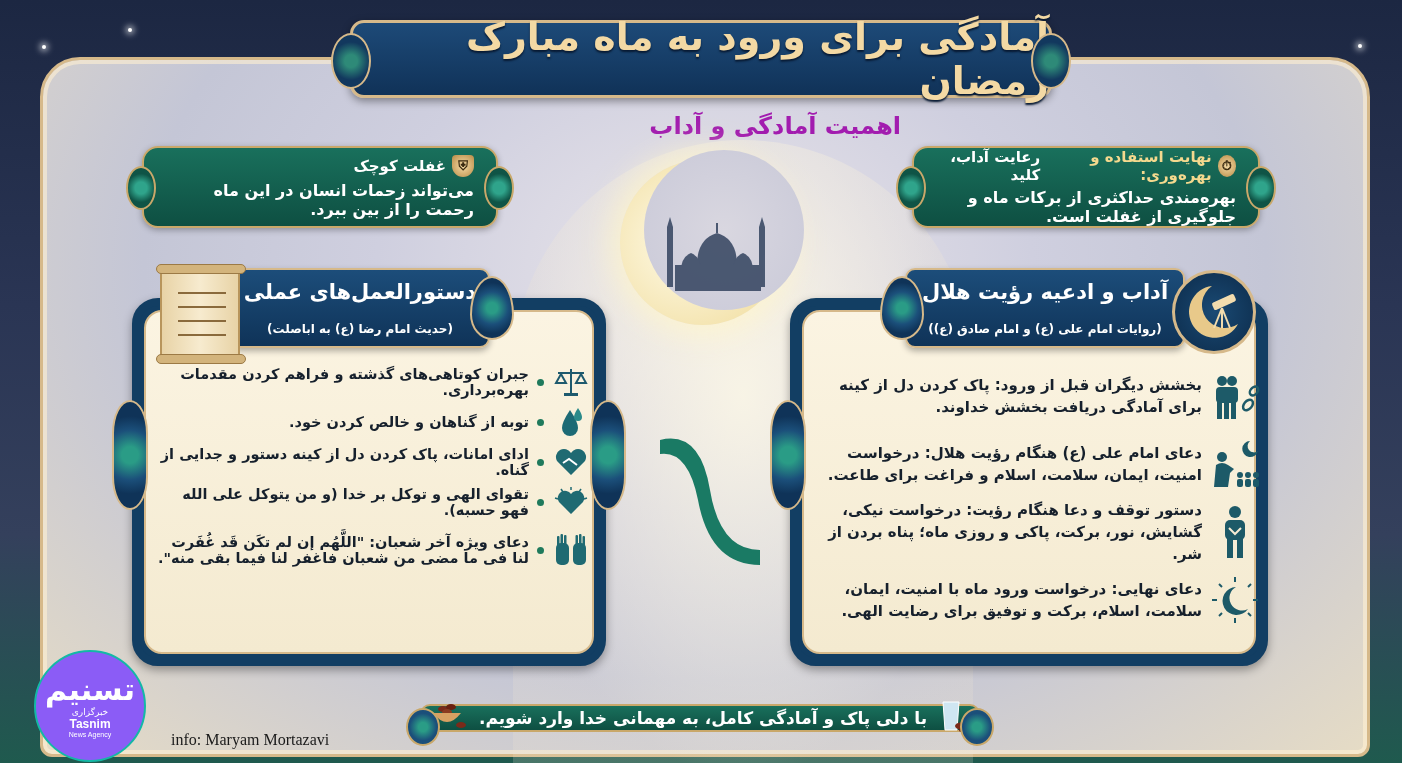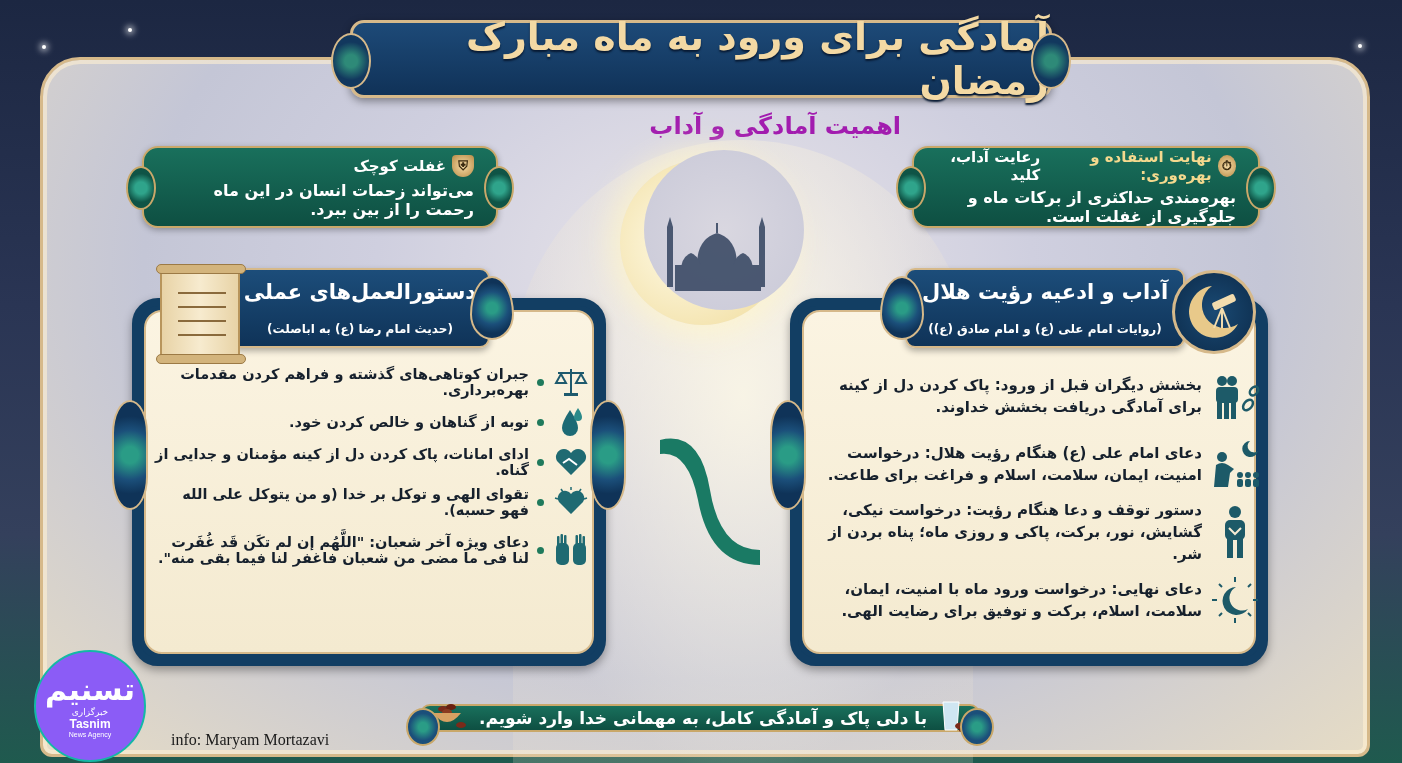--- a/index.html
+++ b/index.html
@@ -295,21 +295,21 @@
     <span>توبه از گناهان و خالص کردن خود.</span>
   </div>
   <div class="item">
     <span class="item-icon">
       <svg width="36" height="30" viewBox="0 0 36 30">
           <path d="M18 28 L4 14 A7 7 0 0 1 18 6 A7 7 0 0 1 32 14 Z" fill="#1f6a72"></path>
           <path d="M10 16 L16 12 L24 18" stroke="#fff" stroke-width="2" fill="none"></path>
         </svg>
     </span>
     <span class="bullet"></span>
-    <span>ادای امانات، پاک کردن دل از کینه مؤمنان و جدایی از گناه.</span>
+    <span>ادای امانات، پاک کردن دل از کینه دستور و جدایی از گناه.</span>
   </div>
   <div class="item">
     <span class="item-icon">
       <svg width="36" height="32" viewBox="0 0 36 32">
           <path d="M18 28 L6 16 A6.5 6.5 0 0 1 18 8 A6.5 6.5 0 0 1 30 16 Z" fill="#1f6a72"></path>
           <g stroke="#1f6a72" stroke-width="1.5">
             <line x1="2" y1="12" x2="5" y2="13"></line>
             <line x1="34" y1="12" x2="31" y2="13"></line>
             <line x1="18" y1="1" x2="18" y2="4"></line>
             <line x1="8" y1="3" x2="10" y2="6"></line>

